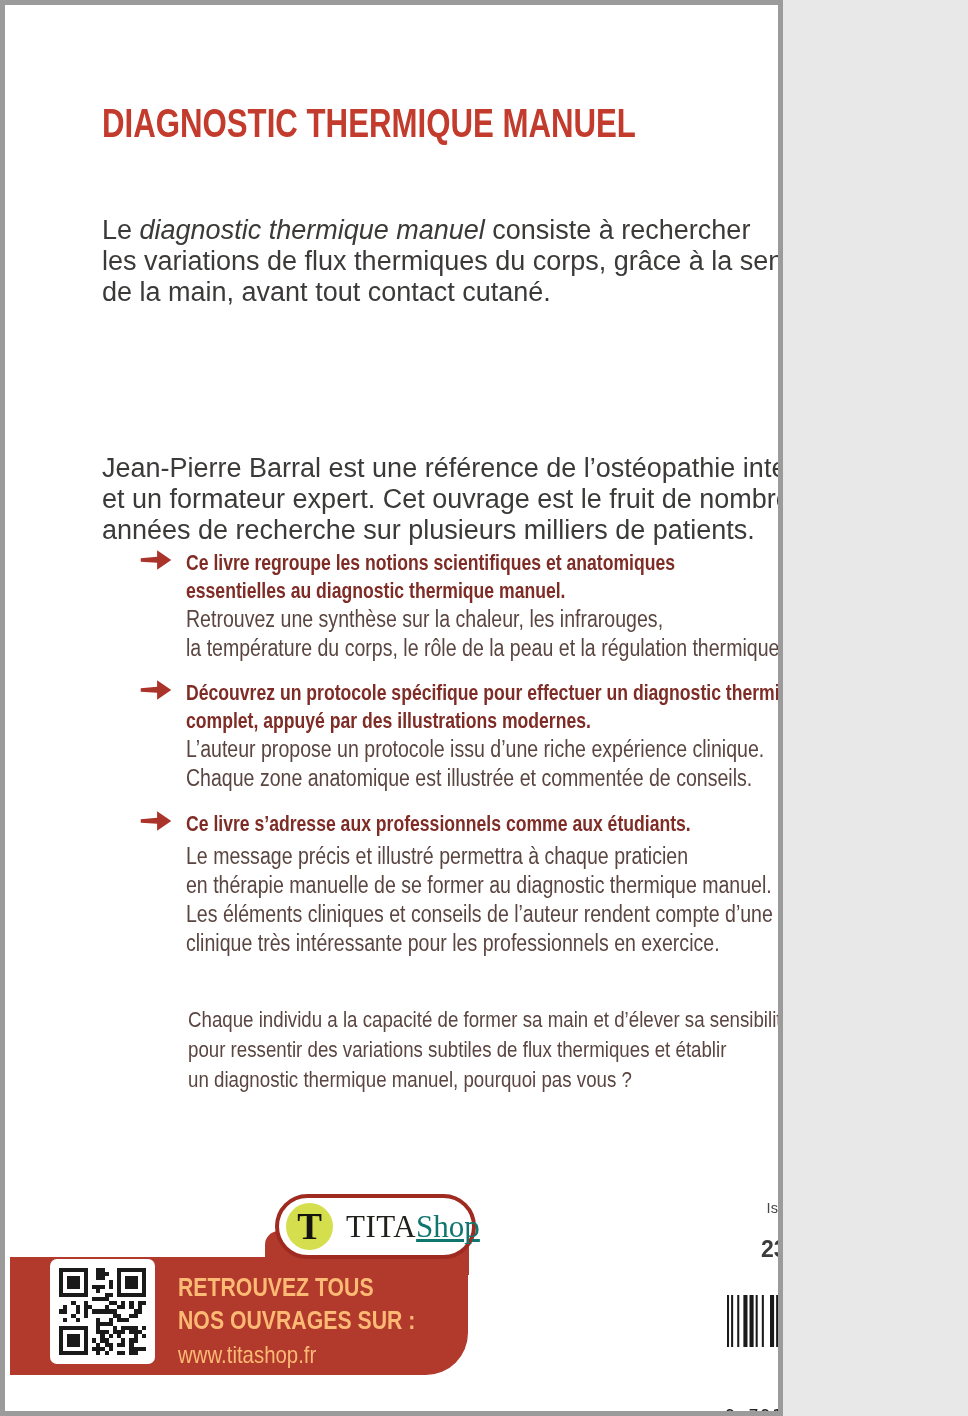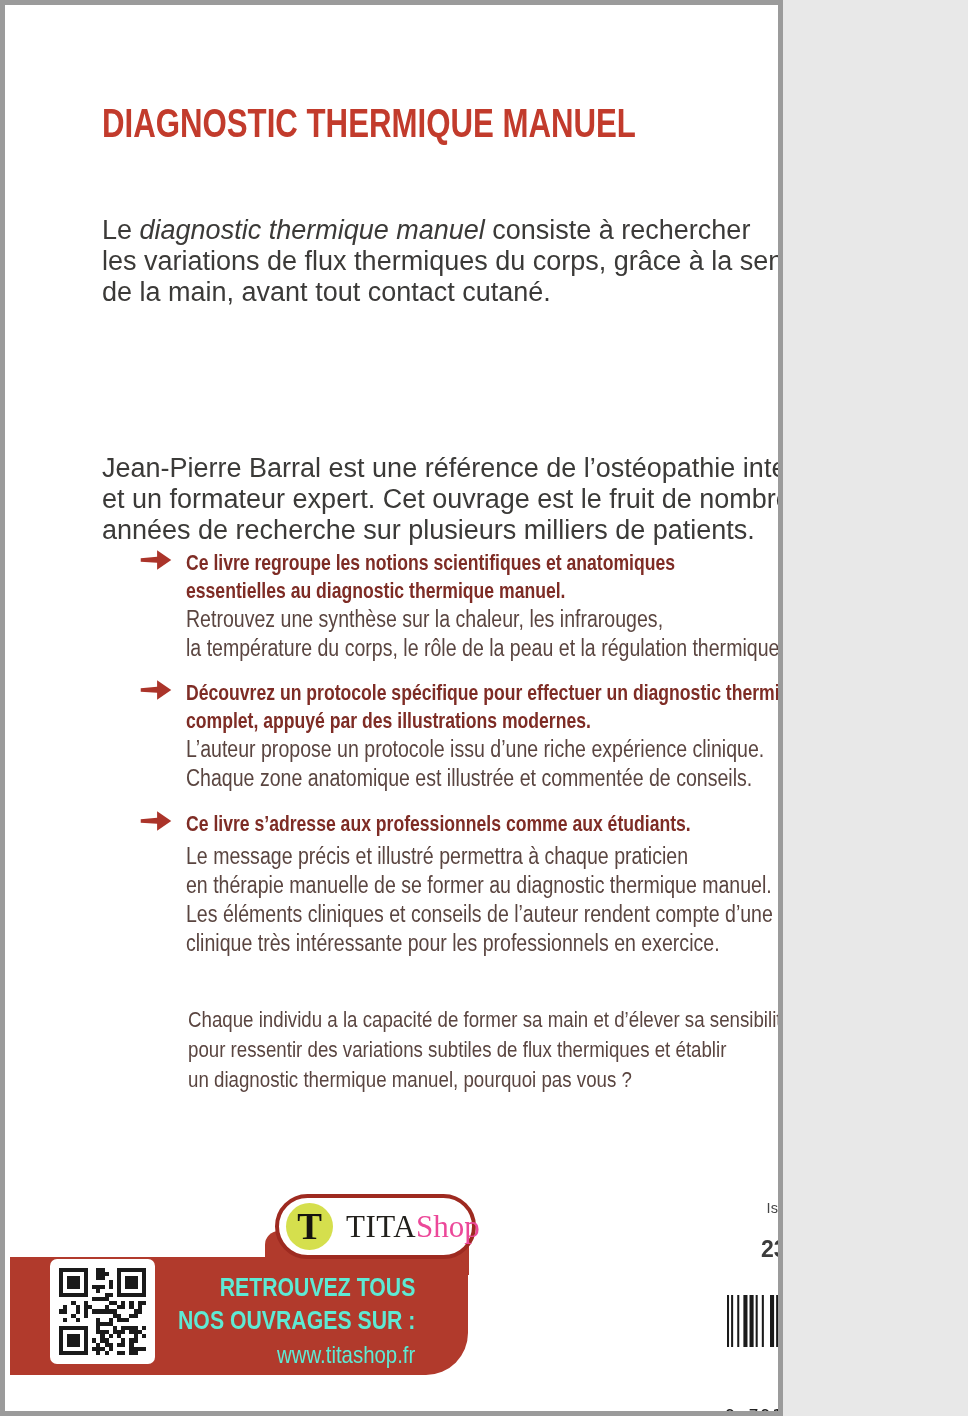--- a/index.html
+++ b/index.html
@@ -47,21 +47,21 @@
   .banner{
     left:5px;top:1252px;width:458px;height:118px;
     background:#b13a2c;border-radius:0 18px 42px 0;z-index:2;
   }
   .qrbox{
     position:absolute;left:40px;top:2px;width:105px;height:105px;
     background:#fff;border-radius:7px;z-index:4;
   }
   .qrbox svg{position:absolute;left:9px;top:9px;}
   .banner-text{
-    position:absolute;left:168px;top:14px;color:#5eead4;text-align:right;
+    position:absolute;left:168px;top:14px;color:#fdba74;
   }
   .banner-strong{
     font-size:25px;line-height:33px;font-weight:700;white-space:pre;
     transform:scaleX(0.85);transform-origin:0 0;
   }
   .banner-url{
     font-size:24px;line-height:30px;margin-top:3px;white-space:pre;
     transform:scaleX(0.85);transform-origin:0 0;
   }
   .pill{
@@ -71,21 +71,21 @@
     display:flex;align-items:center;padding-left:7px;
     font-family:"Liberation Serif",serif;
   }
   .logo-circle{
     width:47px;height:47px;border-radius:50%;
     background:#d5df4d;color:#15130f;
     font-weight:700;font-size:37px;line-height:47px;text-align:center;
     font-family:"Liberation Serif",serif;flex:0 0 auto;
   }
   .logo-name{font-size:31px;color:#22201c;margin-left:13px;letter-spacing:0.5px;}
-  .logo-suffix{font-size:31px;color:#ec4899;}
+  .logo-suffix{font-size:31px;color:#0f766e;text-decoration:underline;}
   .price{
     left:700px;top:1231px;width:220px;text-align:center;
     font-size:23px;font-weight:700;color:#3c3c3c;
   }
   .price sup{font-size:12px;font-weight:700;color:#4a4a4a;letter-spacing:0.5px;}
   .isbn{
     left:690px;top:1195px;width:240px;text-align:right;
     font-size:14.5px;color:#454545;letter-spacing:0.2px;
   }
   .barcode{left:722px;top:1290px;width:172px;height:52px;}

